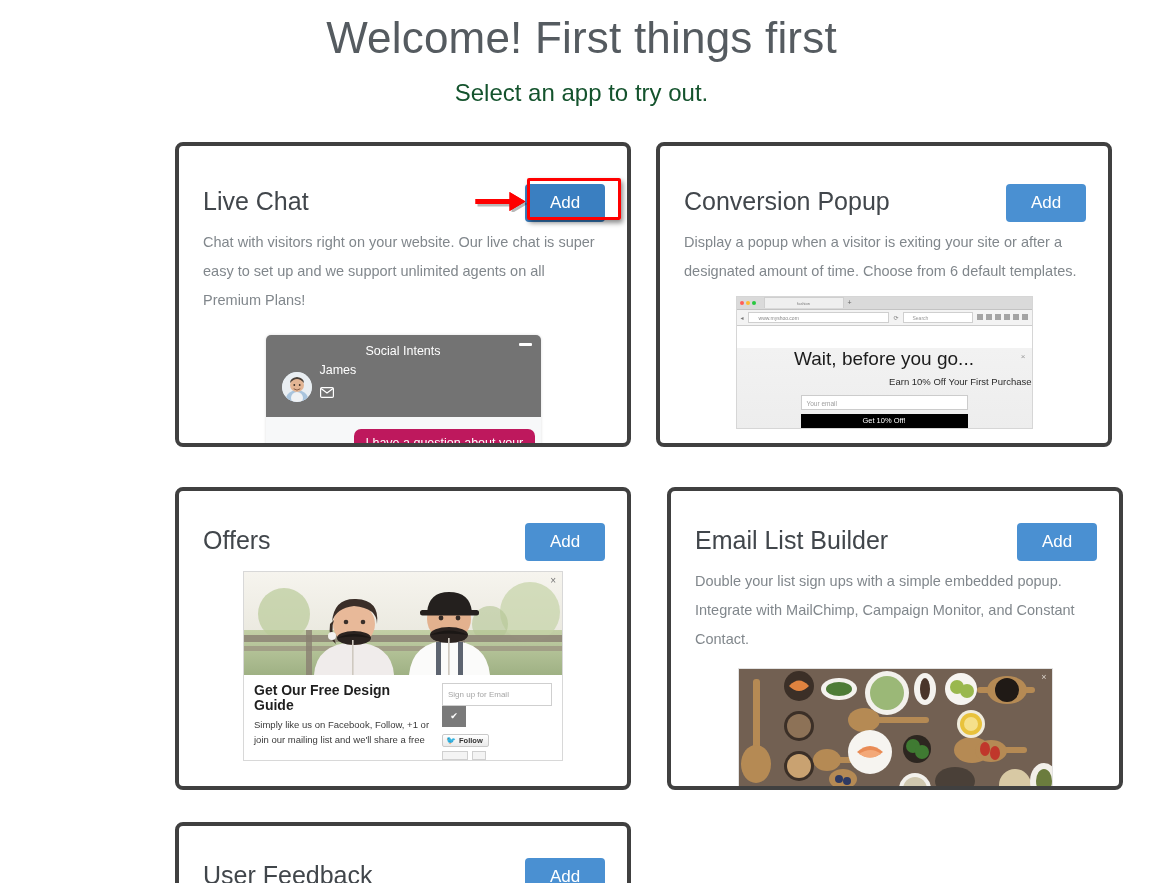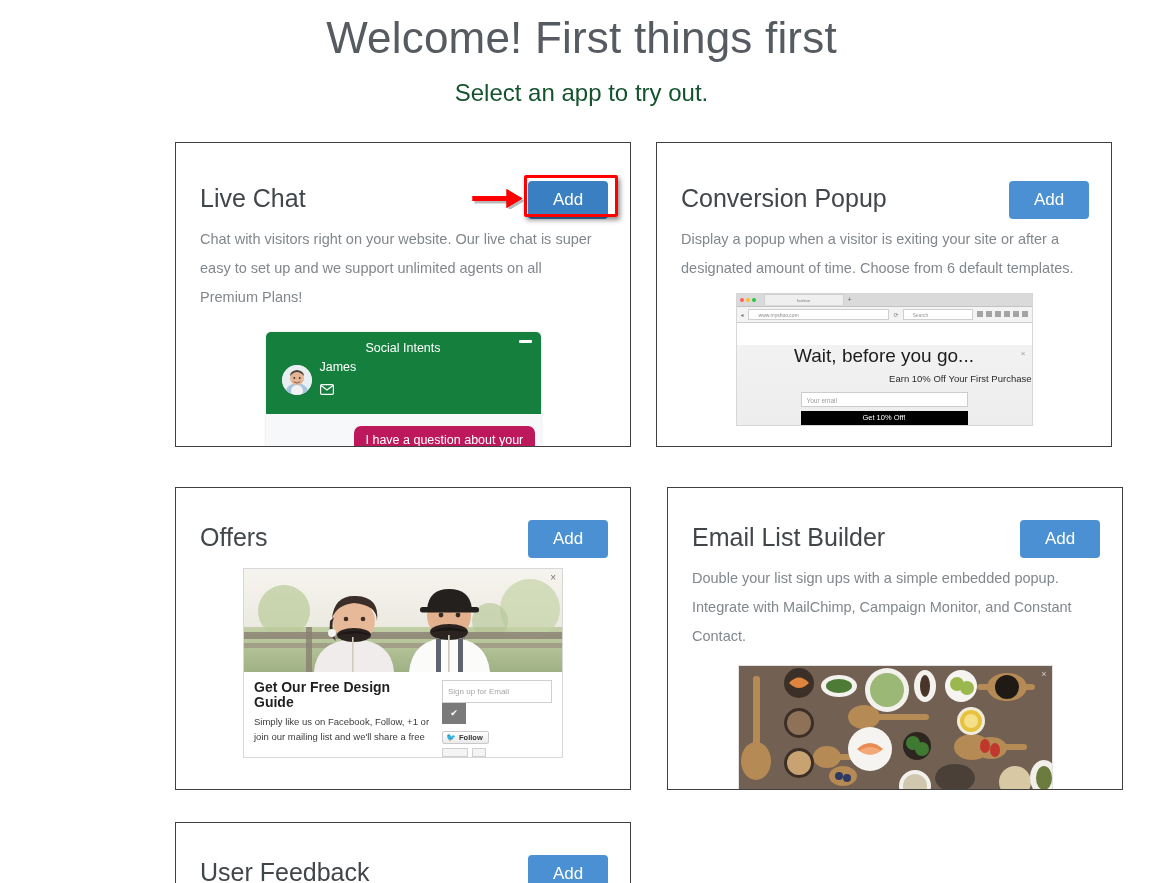--- a/index.html
+++ b/index.html
@@ -35,22 +35,22 @@
   .cards {
     position:absolute;
     left:175px; top:142px;
     width:937px;
   }
   .row { display:flex; gap:25px; }
   .row + .row { margin-top:28px; }
 
   .card {
     background:#fff;
-    border:1px solid #404040;
-    border-radius:0;
+    border:4px solid #404040;
+    border-radius:8px;
     position:relative;
     overflow:hidden;
     flex:0 0 auto;
   }
   .card.left  { width:456px; }
   .card.right { width:456px; }
 
   .card-head {
     display:flex;
     align-items:flex-start;
@@ -91,36 +91,36 @@
   
   .chat-widget {
     width:275px;
     margin:8px auto 0 auto;
     border-radius:5px 5px 0 0;
     overflow:hidden;
     box-shadow:0 0 3px rgba(0,0,0,.14);
     background:#f6f7f8;
   }
   .chat-head {
-    background:#15803d;
+    background:#737373;
     padding:9px 10px 12px 10px;
     position:relative;
     height:82px;
   }
   .chat-brand {
     color:#ffffff;
     font-size:12.5px;
     text-align:center;
     font-family:"Liberation Sans", sans-serif;
   }
   .chat-minimize {
     position:absolute; right:9px; top:8px;
     width:13px; height:3px; background:#ffffff; border-radius:1px;
   }
-  .chat-agent { display:flex; align-items:center; margin-top:5px; }
+  .chat-agent { display:flex; align-items:flex-end; margin-top:5px; }
   .avatar {
     width:30px; height:30px; border-radius:50%;
     margin:2px 8px 0 6px;
     background:#dfe6ec;
     overflow:hidden; flex:0 0 auto;
     position:relative;
   }
   .avatar svg { display:block; }
   .agent-name { color:#ffffff; font-size:12.5px; line-height:1.2; }
   .agent-mail { margin-top:6px; }

